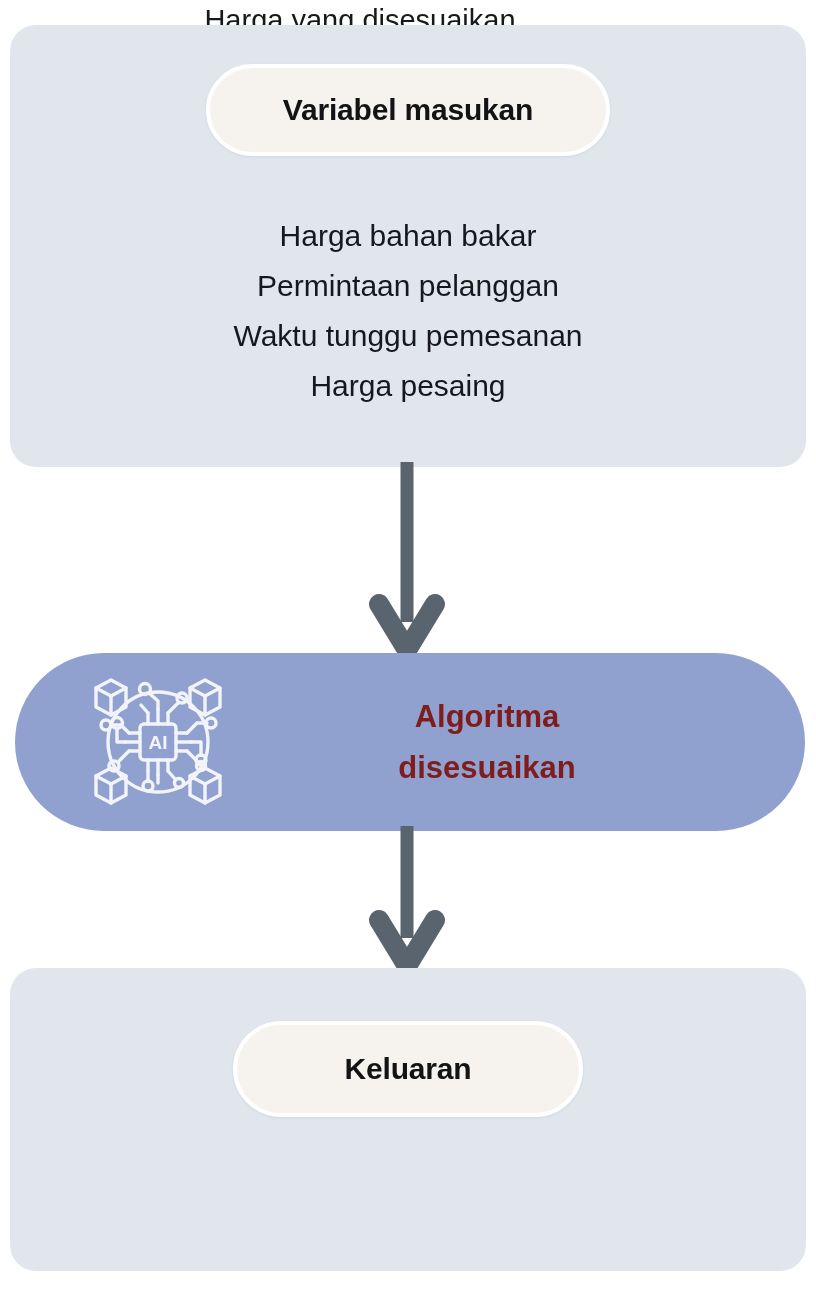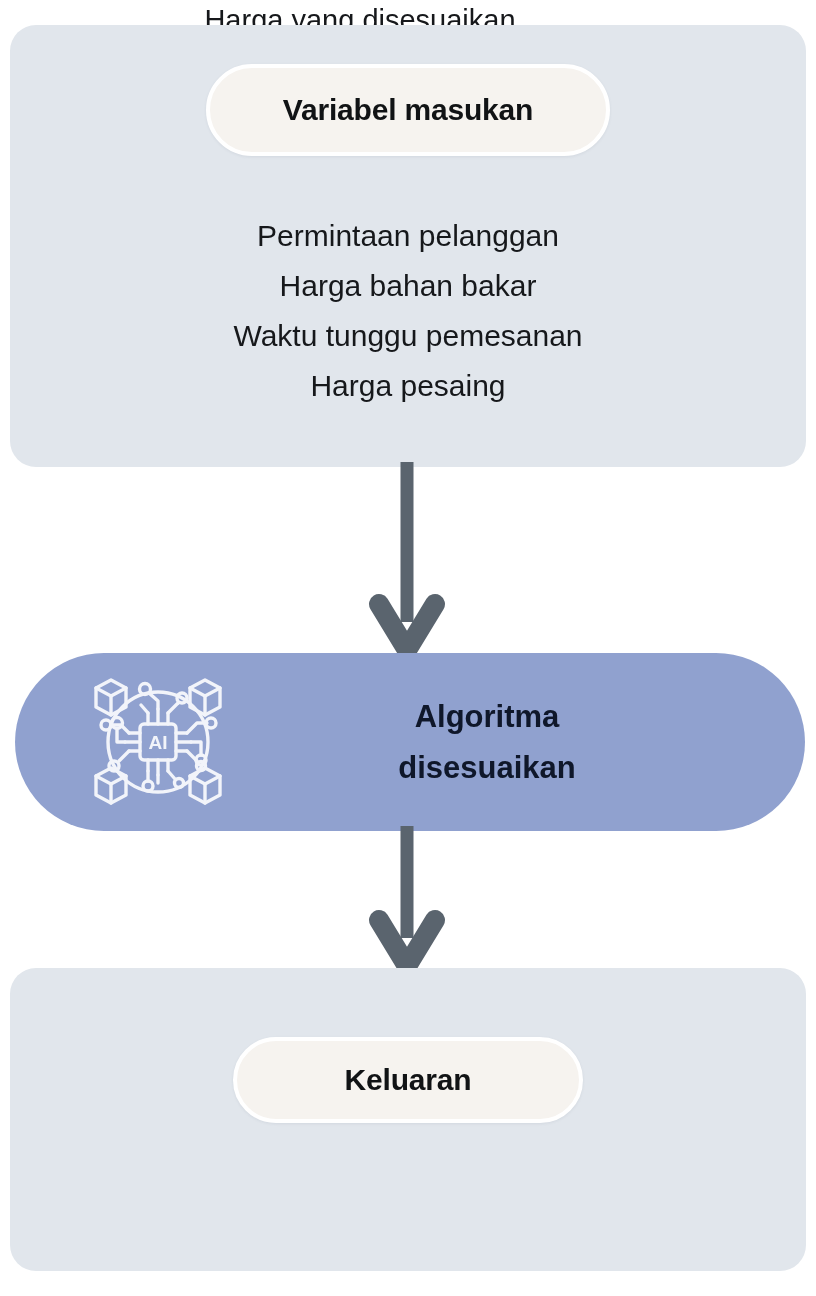--- a/index.html
+++ b/index.html
@@ -67,22 +67,21 @@
 
   #input-pill {
     top: 39px;
     width: 404px;
     height: 92px;
   }
 
   #output-pill {
     top: 53px;
     width: 350px;
-    height: 86px;
-    margin-top: 16px;
+    height: 96px;
   }
 
   
   .panel-body {
     position: absolute;
     left: 0;
     width: 100%;
     text-align: center;
     color: #16181b;
   }
@@ -131,21 +130,21 @@
   #algorithm-label {
     position: absolute;
     left: 292px;
     top: 50%;
     transform: translateY(-50%);
     width: 360px;
     text-align: center;
     font-size: 31px;
     font-weight: bold;
     line-height: 51px;
-    color: #0f172a;
+    color: #7f1d1d;
   }
   #algorithm-label .line { display: block; }
 
   
   .arrow {
     position: absolute;
     left: 50%;
     transform: translateX(-50%);
     margin-left: -1px;
   }
@@ -165,22 +164,22 @@
 
 <div id="diagram">
 
   <div class="panel" id="input-panel">
 
     <div class="header-pill" id="input-pill">
       <span class="pill-text">Variabel masukan</span>
     </div>
 
     <div class="panel-body" id="input-list">
+      <span class="line">Harga bahan bakar</span>
       <span class="line">Permintaan pelanggan</span>
-      <span class="line">Harga bahan bakar</span>
       <span class="line">Waktu tunggu pemesanan</span>
       <span class="line">Harga pesaing</span>
     </div>
 
   </div>
 
   <svg class="arrow" id="arrow-input-to-algorithm" viewBox="0 0 90 196" width="90" height="196">
     <path d="M45 0 L45 160" stroke="#5a646e" stroke-width="13" fill="none" stroke-linecap="butt"></path>
     <path d="M17 142 L45 188 L73 142" stroke="#5a646e" stroke-width="20" fill="none" stroke-linejoin="round" stroke-linecap="round"></path>
   </svg>

